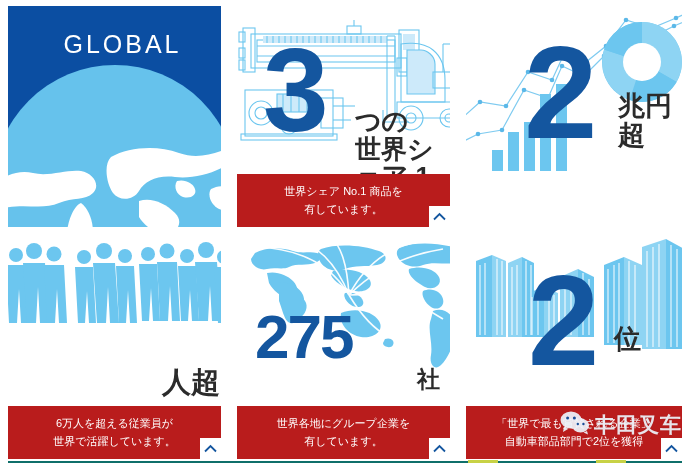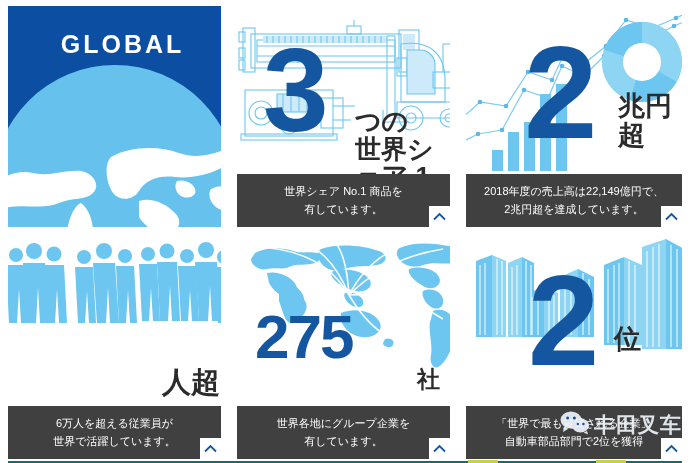--- a/index.html
+++ b/index.html
@@ -40,21 +40,21 @@
   
   .globe-card {
     background: #0b4ea2;
     align-items: center;
     justify-content: flex-start;
   }
   .globe-title {
     color: #ffffff;
     font-size: 25px;
     letter-spacing: 3px;
-    font-weight: 700;
+    font-weight: 400;
     margin-top: 26px;
     line-height: 1;
     margin-left: 16px;
   }
   .globe-sub {
     color: #ffffff;
     font-size: 11px;
     letter-spacing: 2px;
     margin-top: 9px;
   }
@@ -86,21 +86,21 @@
   .unit {
     position: absolute;
     color: #2b2b2b;
     font-weight: 700;
     line-height: 1.06;
     z-index: 4;
   }
   .caption {
     flex: 0 0 auto;
     position: relative;
-    background: #404040;
+    background: #b91c1c;
     color: #ffffff;
     text-align: center;
     font-size: 11px;
     line-height: 1.65;
     padding: 8px 6px 9px 6px;
   }
   .caption span { display: block; white-space: nowrap; }
   .chev {
     position: absolute;
     right: 0; bottom: 0;
@@ -342,29 +342,20 @@
               <path d="M0 0 L-38.0 -12.4 A40 40 0 0 1 0 -40 Z" fill="#6cc6ef"></path>
               <circle r="19" fill="#ffffff"></circle>
             </g>
           </svg>
           <div class="bignum" style="left:58px; top:36px; font-size:132px;">2</div>
           <div class="unit" style="left:152px; top:86px; font-size:27px;">
             <div>兆円</div>
             <div>超</div>
           </div>
         </div>
-        <div class="caption">
-          <span>2018年度の売上高は22,149億円で、</span>
-          <span>2兆円超を達成しています。</span>
-          <div class="chev">
-            <svg width="13" height="9" viewBox="0 0 13 9">
-                <path d="M1 7.5 L6.5 2 L12 7.5" stroke="#14569f" stroke-width="1.8" fill="none"></path>
-              </svg>
-          </div>
-        </div>
       </div>
     </div>
 
     <div class="cell">
       <div class="card">
         <div class="art">
           <svg width="229" height="166" viewBox="0 0 229 166" style="left:0;top:0;">
             <g fill="#6cc6ef">
 
               <g transform="translate(-2,6)">

